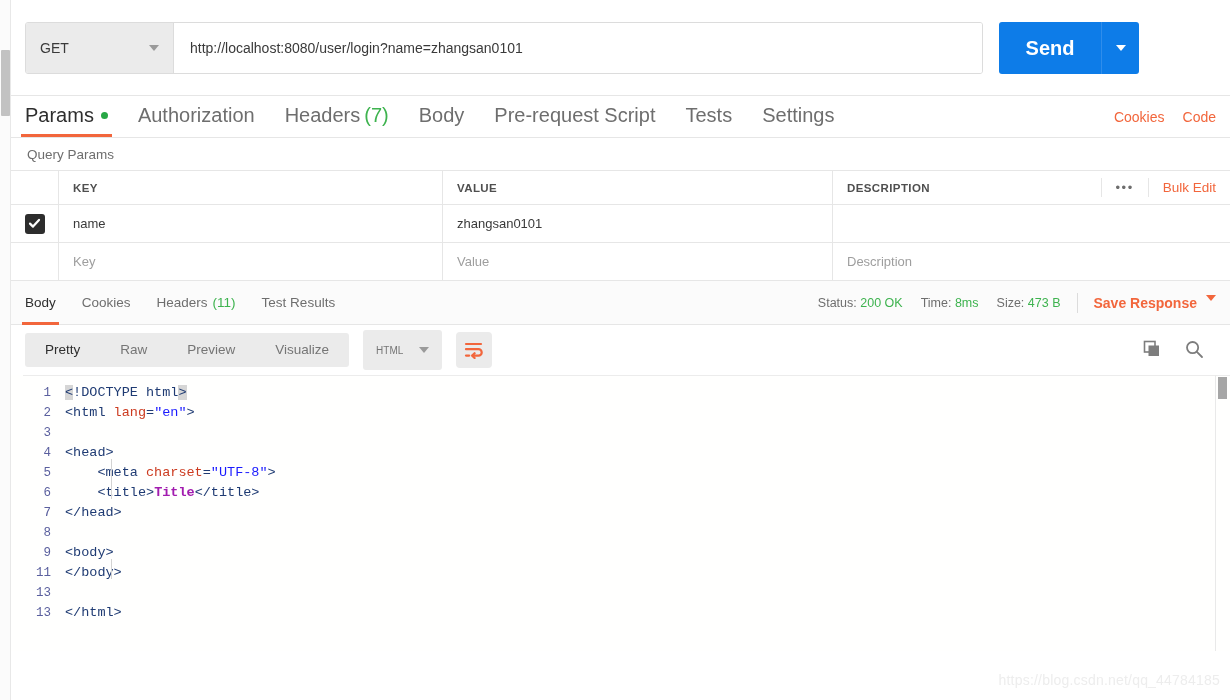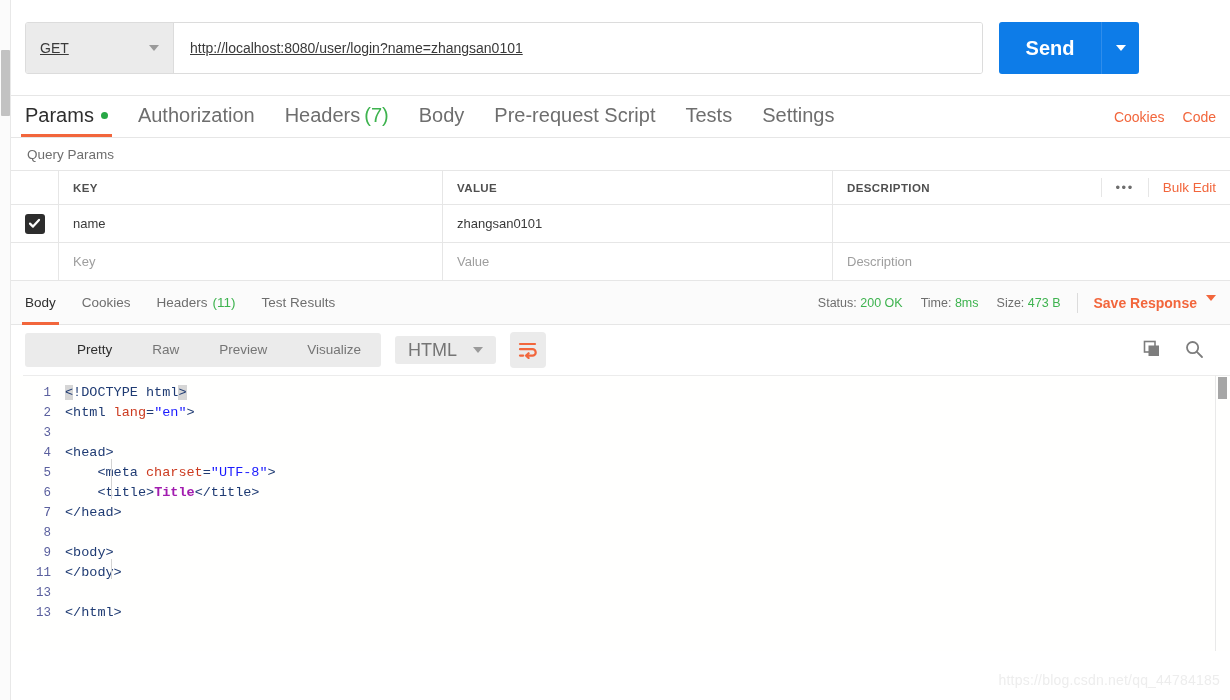--- a/index.html
+++ b/index.html
@@ -23,21 +23,21 @@
     position:absolute; left:1px; top:50px; width:9px; height:66px;
     background:#c2c2c2; border-radius:1px;
   }
 
   #app { position:absolute; left:11px; top:0; width:1219px; height:700px; background:#fff; }
 
   
   .urlbar { height:96px; padding:22px 14px 0 14px; display:flex; align-items:flex-start; border-bottom:1px solid #e6e6e6; }
   .method-url {
     display:flex; height:52px; border:1px solid #dcdcdc; border-radius:3px;
-    width:958px; overflow:hidden; background:#fff;text-decoration:underline;
+    width:958px; overflow:hidden; background:#fff;
   }
   .method {
     width:148px; background:#ebebeb; display:flex; align-items:center;
     padding:0 14px; justify-content:space-between; border-right:1px solid #dcdcdc;
     font-size:14px; color:#3a3a3a; cursor:pointer;
   }
   .caret { width:0;height:0;border-left:5px solid transparent;border-right:5px solid transparent;
            border-top:6px solid #9a9a9a; }
   .caret.white { border-top-color:#ffffff; }
   .caret.dark  { border-top-color:#767676; }
@@ -111,23 +111,23 @@
   .meta .grp { margin-left:18px; }
   .meta .v { color:#3eb34f; }
   .sep { width:1px; height:20px; background:#dcdcdc; margin:0 16px; }
   .saveresp { color:#f2663c; font-size:14px; font-weight:bold; display:flex; align-items:flex-start; cursor:pointer; }
   .saveresp .caret { border-top-color:#f2663c; margin-left:9px; }
 
   
   .btoolbar { height:50px; display:flex; align-items:center; padding:0 14px; }
   .seg { display:flex; background:#ebebeb; border-radius:3px; height:34px; align-items:center; }
   .seg .s { padding:0 20px; font-size:13.5px; color:#757575; line-height:34px; cursor:pointer; }
-  .seg .s.active { color:#2e2e2e;margin-left:32px; }
-  .fmt { margin-left:14px; background:#ebebeb; border-radius:3px; height:28px; display:flex;
-         align-items:center; padding:0 13px; font-size:18px; color:#757575; cursor:pointer; }
+  .seg .s.active { color:#2e2e2e; }
+  .fmt { margin-left:14px; background:#ebebeb; border-radius:3px; height:40px; display:flex;
+         align-items:center; padding:0 13px; font-size:10px; color:#757575; cursor:pointer; }
   .fmt .caret { margin-left:16px; }
   .wrapbtn { margin-left:14px; background:#ebebeb; border-radius:4px; width:36px; height:36px;
              display:flex; align-items:center; justify-content:center; cursor:pointer; }
   .tools-right { margin-left:auto; display:flex; align-items:center; gap:22px; padding-right:12px; }
 
   
   .code-wrap { position:relative; height:276px; overflow:hidden; background:#fffffe; }
   .code-topline { position:absolute; left:12px; right:0; top:0; height:1px; background:#ececec; }
   .code {
     font-family:"Liberation Mono", monospace; font-size:13.5px; line-height:20px;

